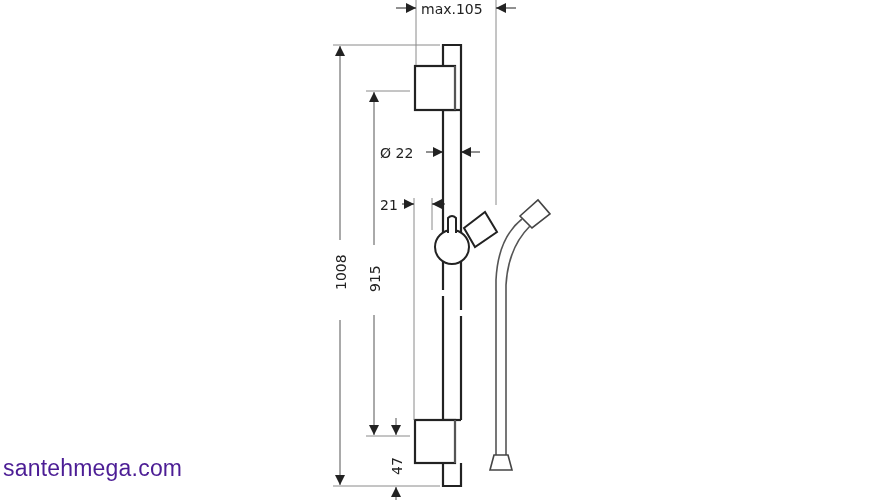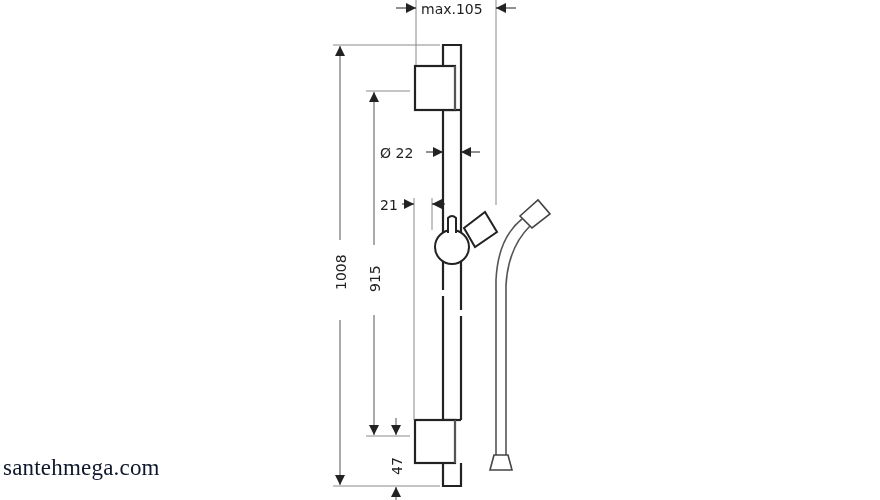--- a/index.html
+++ b/index.html
@@ -1,19 +1,19 @@
 <!DOCTYPE html>
 <html><head>
 <meta charset="utf-8">
 <style>
   html, body { margin: 0; padding: 0; background: #ffffff; }
   body { width: 880px; height: 500px; position: relative; overflow: hidden; font-family: "DejaVu Sans", "Liberation Sans", sans-serif; }
   svg { position: absolute; left: 0; top: 0; }
   .dim-text { font-family: "DejaVu Sans", "Liberation Sans", sans-serif; font-size: 14px; fill: #222; }
-  .watermark { position: absolute; left: 3px; top: 455px; font-family: Liberation Serif, serif; font-size: 23px; color: #0f172a; letter-spacing: 0.2px; }
+  .watermark { position: absolute; left: 3px; top: 455px; font-family: Liberation Sans, sans-serif; font-size: 23px; color: #4c1d95; letter-spacing: 0.2px; }
 </style>
 </head>
 <body>
 
 <svg width="880" height="500" viewBox="0 0 880 500">
   <defs>
     <marker id="arr" viewBox="0 0 10 10" refX="10" refY="5" markerWidth="10" markerHeight="10" orient="auto-start-reverse">
       <path d="M0,0 L10,5 L0,10 z" fill="#222"></path>
     </marker>
   </defs>

